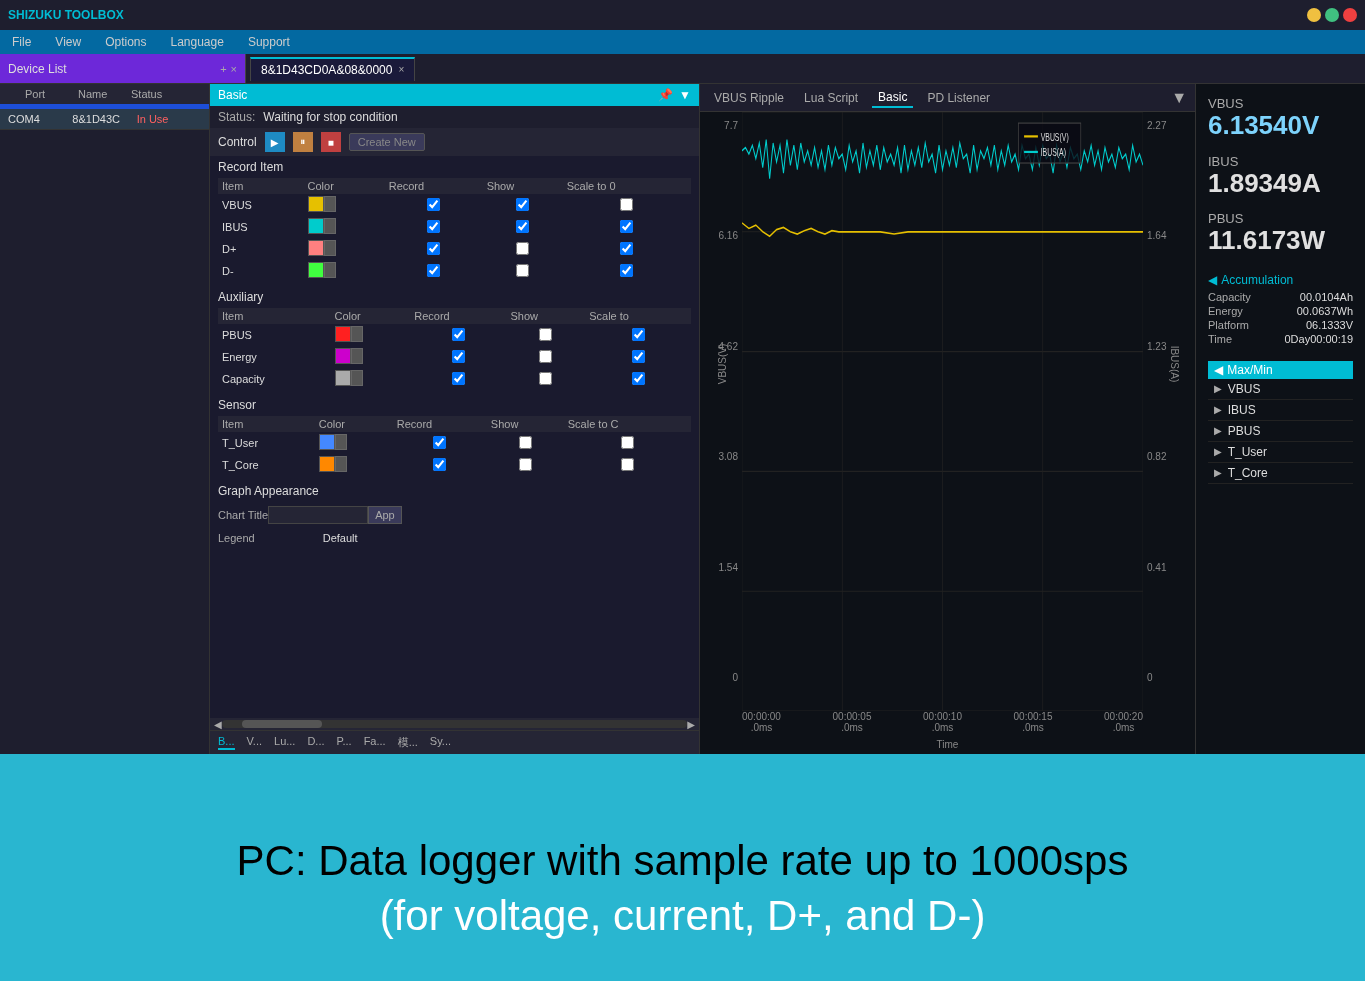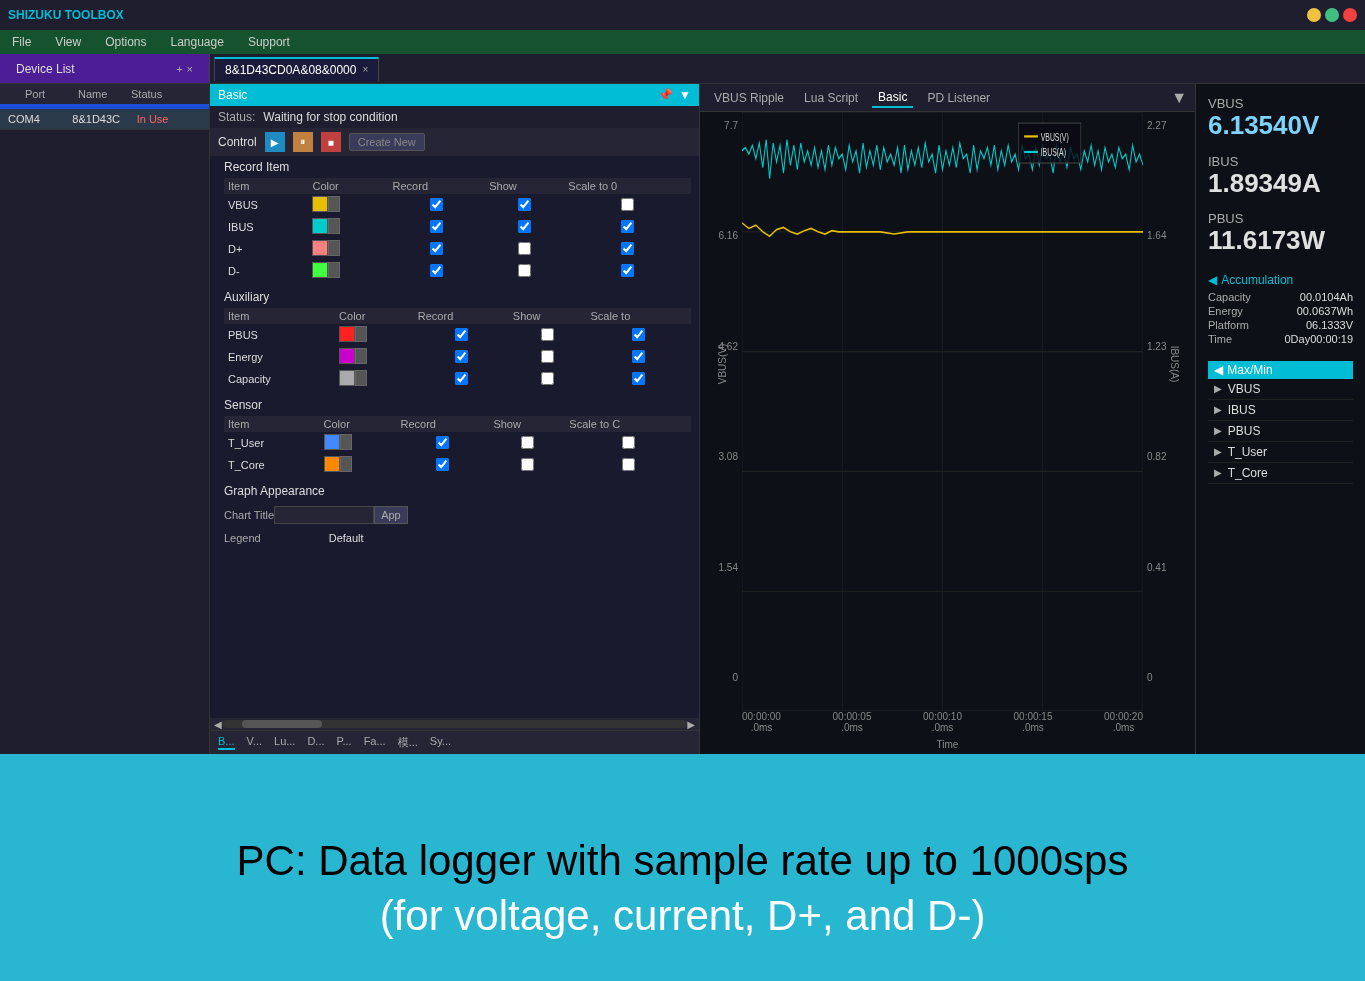--- a/index.html
+++ b/index.html
@@ -19,21 +19,21 @@
     .titlebar-left { display: flex; align-items: center; gap: 8px; }
     .titlebar-logo { color: #00bcd4; font-weight: bold; font-size: 12px; }
     .titlebar-controls { display: flex; gap: 4px; }
     .titlebar-btn { width: 14px; height: 14px; border-radius: 50%; border: none; cursor: pointer; }
     .btn-minimize { background: #f0c040; }
     .btn-restore { background: #40c080; }
     .btn-close { background: #f04040; }
 
     
     .menubar {
-      background: #14532d;
+      background: #0369a1;
       height: 24px;
       display: flex;
       align-items: center;
       padding: 0 8px;
       gap: 16px;
       color: #ccc;
       font-size: 12px;
     }
     .menubar-item { cursor: pointer; padding: 2px 4px; }
 
@@ -46,26 +46,26 @@
     }
 
     
     .device-tab-row {
       display: flex;
       height: 30px;
       background: #1e1e2e;
       border-bottom: 1px solid #333;
     }
     .device-list-panel {
-      width: 210px;
-      background: #4c1d95;
+      width: 246px;
+      background: #6d28d9;
       display: flex;
       align-items: center;
       justify-content: space-between;
-      padding: 0 16px;
+      padding: 0 8px;
       border-right: 1px solid #444;
       color: #ddd;
       font-size: 12px;
     }
     .device-list-icons { display: flex; gap: 4px; }
     .device-list-icon { color: #aaa; cursor: pointer; font-size: 11px; }
 
     .tab-area {
       flex: 1;
       display: flex;
@@ -184,21 +184,20 @@
       padding: 2px 8px;
       font-size: 11px;
       cursor: pointer;
       border-radius: 2px;
     }
 
     
     .section {
       padding: 4px 8px;
       flex-shrink: 0;
-      margin-left: 6px;
     }
     .section-title {
       color: #ddd;
       font-size: 12px;
       margin-bottom: 4px;
     }
     .record-table {
       width: 100%;
       font-size: 11px;
       color: #ddd;

